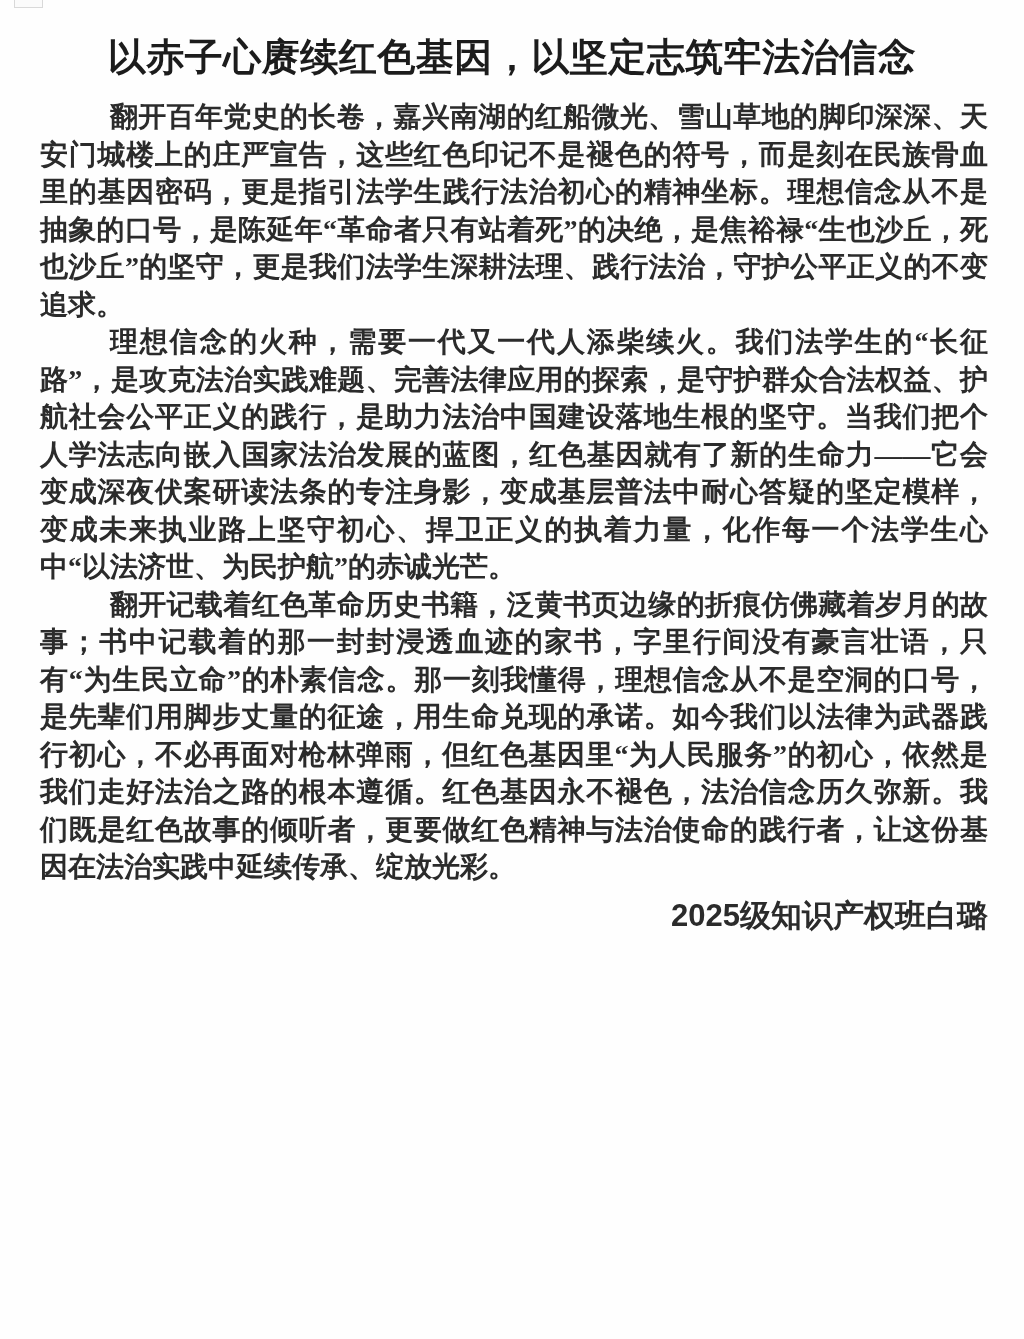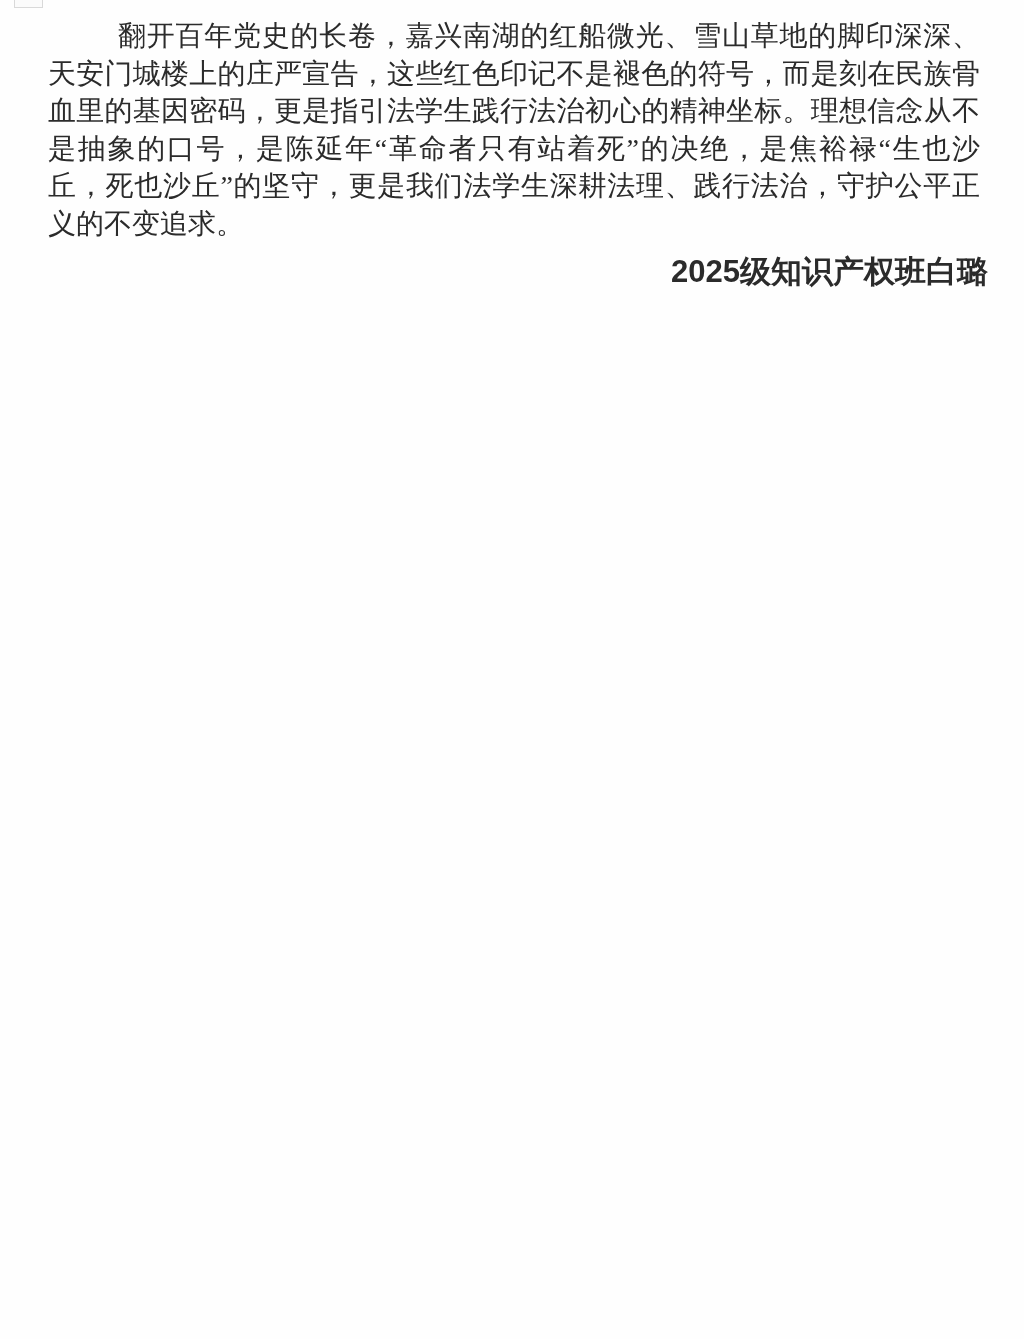--- a/index.html
+++ b/index.html
@@ -38,42 +38,46 @@
   }
   .doc-body {
     margin: 17px 36px 0 40px;
     font-size: 28px;
     line-height: 37.5px;
     text-align: justify;
     text-justify: inter-ideograph;
     color: #2b2b2b;
   }
   .doc-body p {
-    margin: 8px;
+    margin: 0;
     padding: 0;
     text-indent: 2.5em;
     word-break: break-all;
+    font-weight: bold;
   }
   .doc-signature {
     margin: 10px 36px 0 0;
     text-align: right;
     font-size: 31px;
     line-height: 40px;
     font-weight: bold;
     color: #2b2b2b;
     font-family: "Liberation Sans", "DejaVu Sans", "Liberation Serif", serif;
   }
 </style>
 </head>
 <body>
 
 <div class="page">
 
   <div class="scan-artifact"></div>
 
+  <h1 class="doc-title">以赤子心赓续红色基因，以坚定志筑牢法治信念</h1>
 
   <div class="doc-body">
     <p>翻开百年党史的长卷，嘉兴南湖的红船微光、雪山草地的脚印深深、天安门城楼上的庄严宣告，这些红色印记不是褪色的符号，而是刻在民族骨血里的基因密码，更是指引法学生践行法治初心的精神坐标。理想信念从不是抽象的口号，是陈延年“革命者只有站着死”的决绝，是焦裕禄“生也沙丘，死也沙丘”的坚守，更是我们法学生深耕法理、践行法治，守护公平正义的不变追求。</p>
+    <p>理想信念的火种，需要一代又一代人添柴续火。我们法学生的“长征路”，是攻克法治实践难题、完善法律应用的探索，是守护群众合法权益、护航社会公平正义的践行，是助力法治中国建设落地生根的坚守。当我们把个人学法志向嵌入国家法治发展的蓝图，红色基因就有了新的生命力——它会变成深夜伏案研读法条的专注身影，变成基层普法中耐心答疑的坚定模样，变成未来执业路上坚守初心、捍卫正义的执着力量，化作每一个法学生心中“以法济世、为民护航”的赤诚光芒。</p>
+    <p>翻开记载着红色革命历史书籍，泛黄书页边缘的折痕仿佛藏着岁月的故事；书中记载着的那一封封浸透血迹的家书，字里行间没有豪言壮语，只有“为生民立命”的朴素信念。那一刻我懂得，理想信念从不是空洞的口号，是先辈们用脚步丈量的征途，用生命兑现的承诺。如今我们以法律为武器践行初心，不必再面对枪林弹雨，但红色基因里“为人民服务”的初心，依然是我们走好法治之路的根本遵循。红色基因永不褪色，法治信念历久弥新。我们既是红色故事的倾听者，更要做红色精神与法治使命的践行者，让这份基因在法治实践中延续传承、绽放光彩。</p>
   </div>
 
   <div class="doc-signature">2025级知识产权班白璐</div>
 
 </div>
 
 </body></html>

